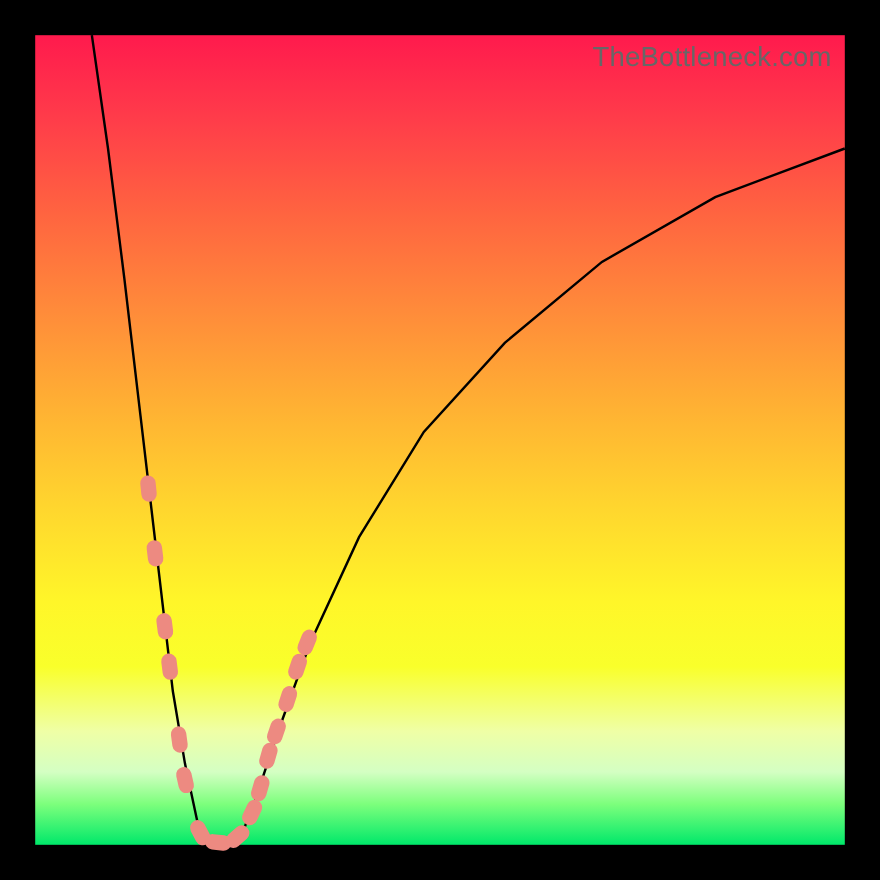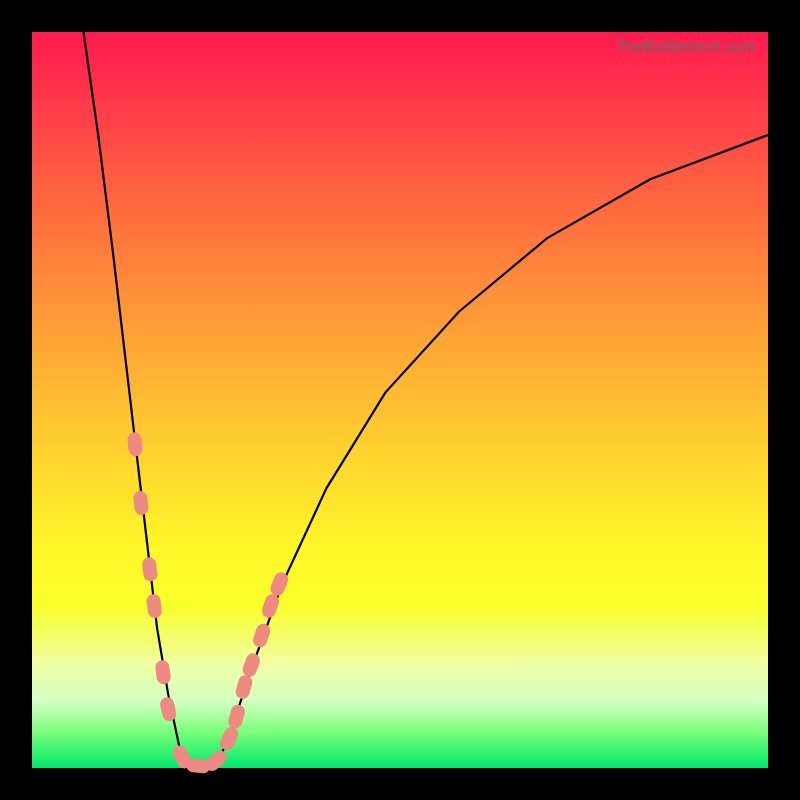--- a/index.html
+++ b/index.html
@@ -38,21 +38,21 @@
       #d4ffc3 91%,
       #7cff7c 95%,
       #00e86a 100%
     );
   }
   .watermark {
     position: absolute;
     top: 6px;
     right: 12px;
     color: #676767;
-    font-size: 16px;
+    font-size: 25px;
     font-weight: 400;
     letter-spacing: 0.2px;
     user-select: none;
   }
   svg.curve {
     position: absolute;
     left: 0;
     top: 0;
     width: 736px;
     height: 736px;

